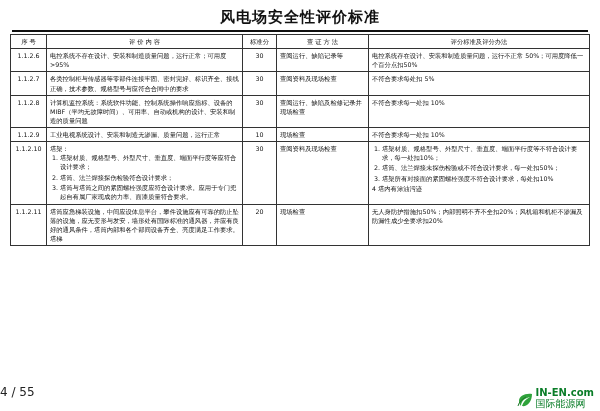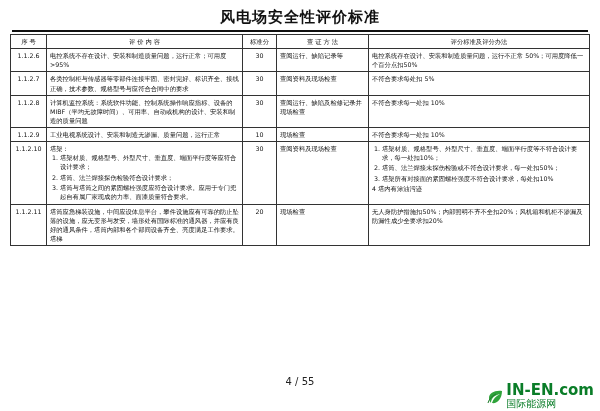--- a/index.html
+++ b/index.html
@@ -52,38 +52,38 @@
   .c-method{width:92px;}
   .c-rule{width:auto;}
   .num{font-size:6.3px;text-align:center;}
   ol.sub{
     margin:0;padding-left:10px;
   }
   ol.sub li{margin:0 0 1px 0;}
   .footer{
     position:absolute;
     left:0;right:0;
-    bottom:24px;
-    text-align:center;
-    font-size:10px;
+    bottom:12px;
+    text-align:left;
+    font-size:12px;
     color:#222;
   }
   .watermark{
     position:absolute;
     right:6px;bottom:2px;
     display:flex;
     align-items:center;
     gap:3px;
   }
   .wm-leaf{
     width:16px;height:14px;
     position:relative;
   }
   .wm-text{
-    font-size:15px;
+    font-size:10px;
     color:#0a7d28;
     font-weight:bold;
     letter-spacing:0;
   }
   .wm-sub{
     font-size:10px;
     color:#0a7d28;
   }
   .wm-stack{display:flex;flex-direction:column;line-height:1.05;}
   .wm-row{display:flex;align-items:baseline;gap:2px;}

